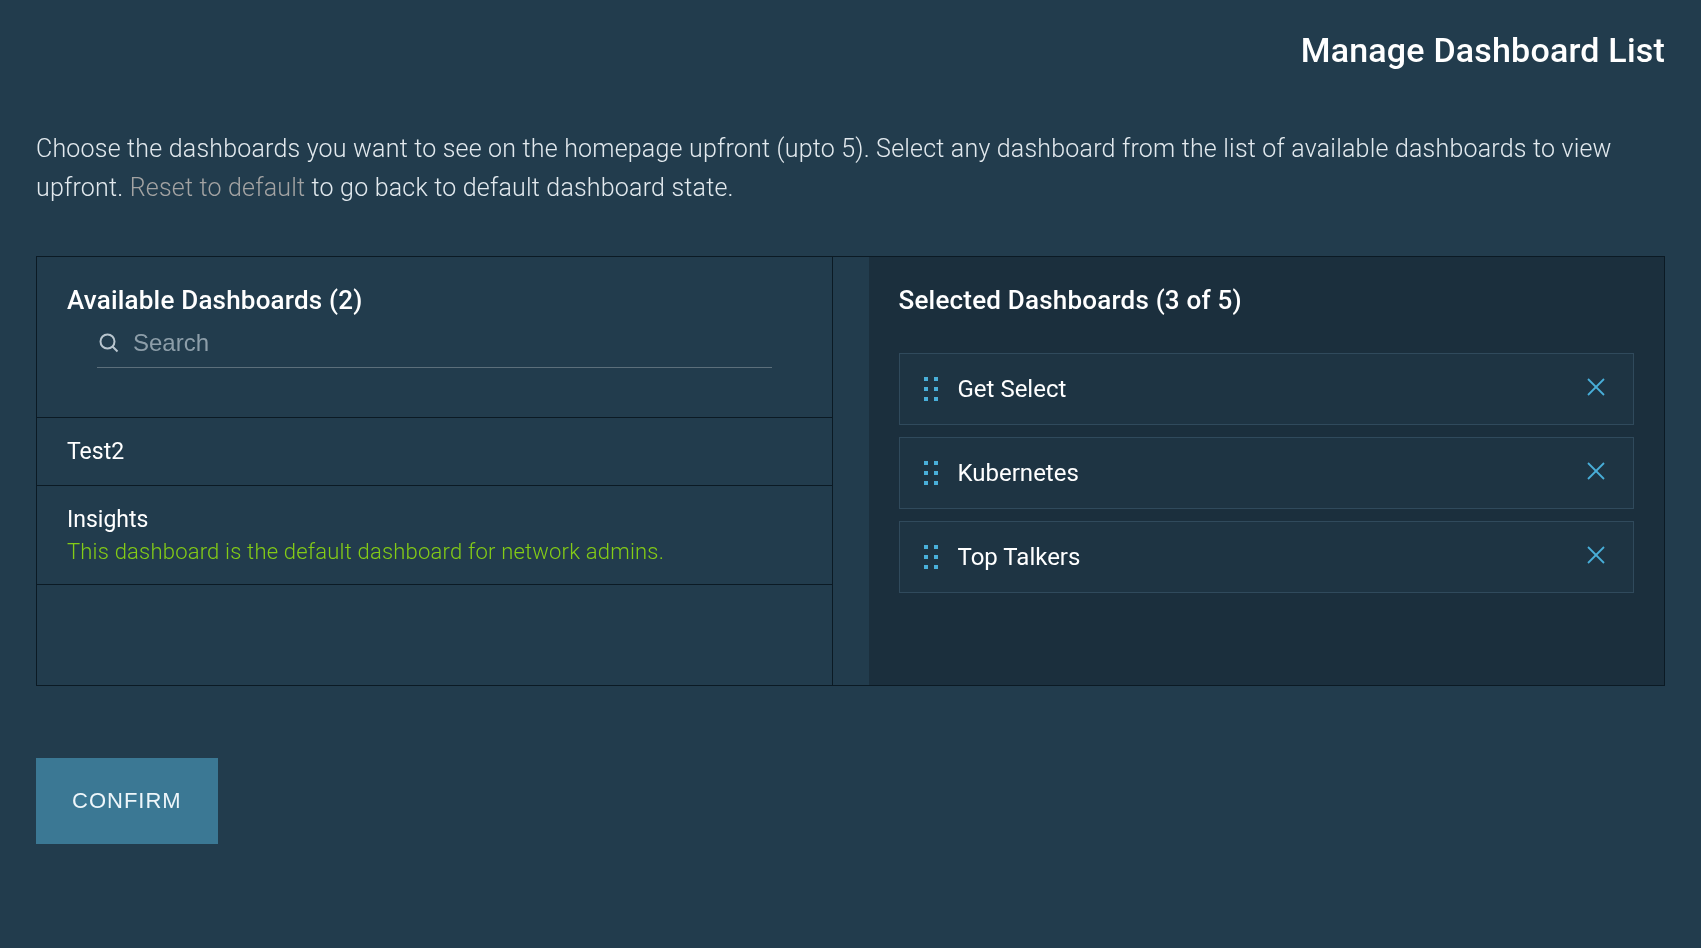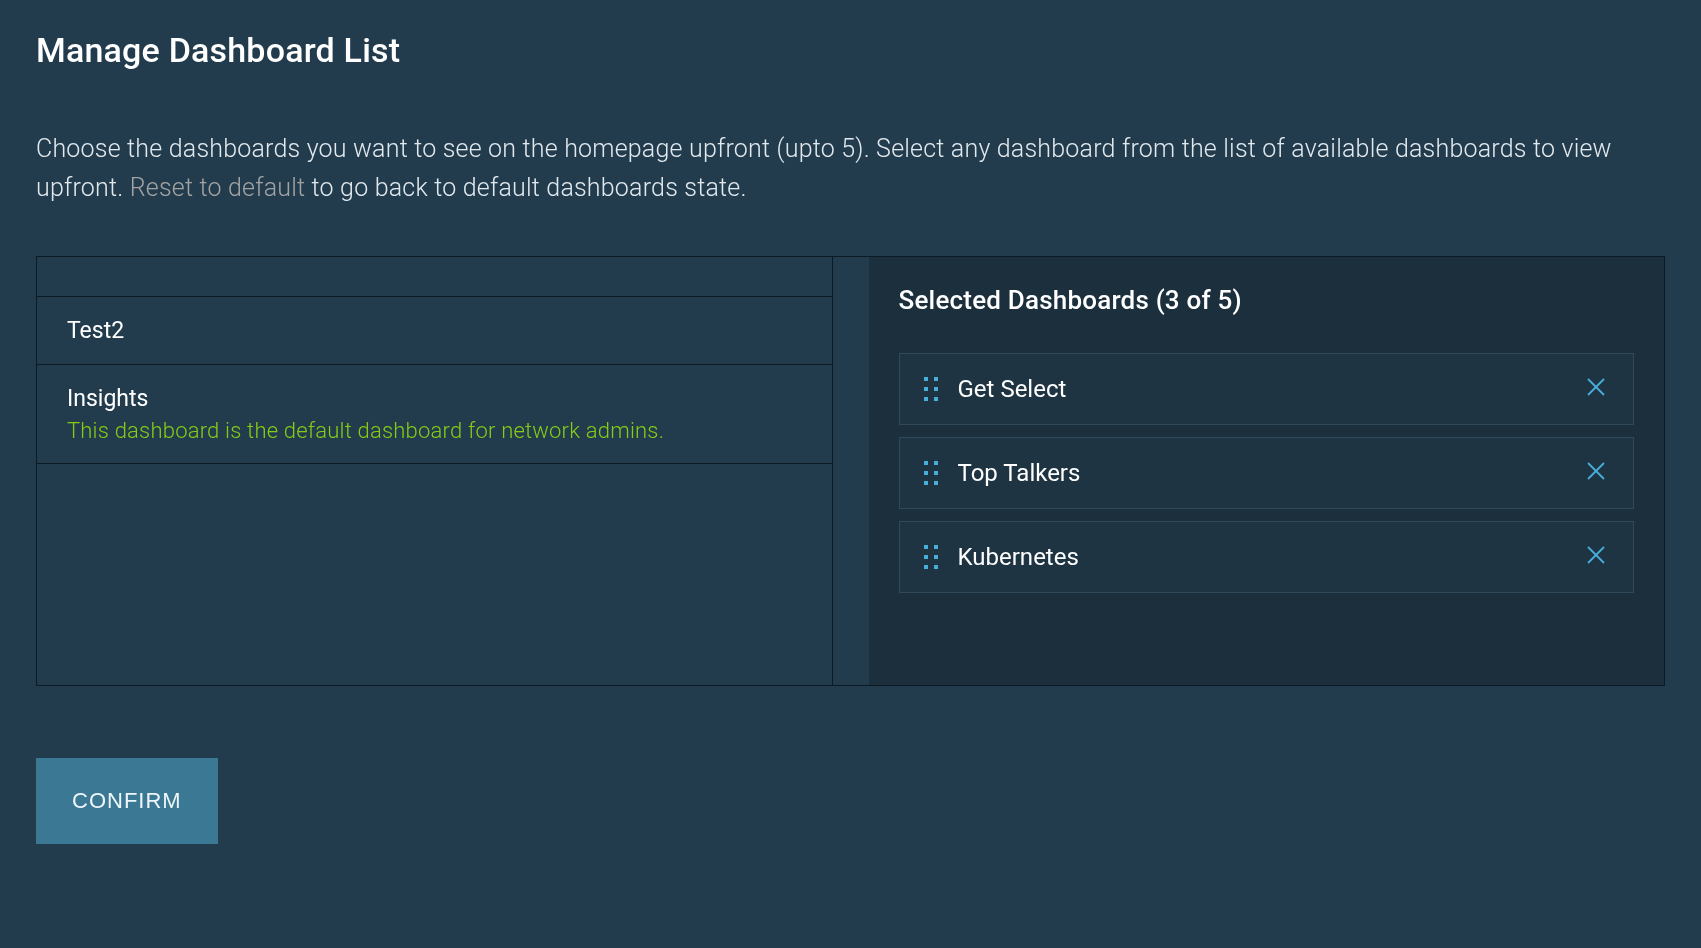--- a/index.html
+++ b/index.html
@@ -17,20 +17,21 @@
     height: 100%;
     display: flex;
     flex-direction: column;
   }
   .title {
     font-size: 34px;
     font-weight: 500;
     color: #ffffff;
     margin-bottom: 60px;
     letter-spacing: 0.2px;
+    text-align: right;
   }
   .description {
     font-size: 25px;
     font-weight: 300;
     color: #e2e9ee;
     line-height: 1.55;
     margin-bottom: 48px;
     letter-spacing: 0.2px;
   }
   .description .reset-link {
@@ -177,26 +178,38 @@
     border: 1px solid #49afd9;
   }
 </style>
 </head>
 <body>
 
 <div class="container">
   <h1 class="title">Manage Dashboard List</h1>
 
   <p class="description">
-    <span>Choose the dashboards you want to see on the homepage upfront (upto 5). Select any dashboard from the list of available dashboards to view upfront. </span><a class="reset-link">Reset to default</a><span> to go back to default dashboards state.</span>
+    <span>Choose the dashboards you want to see on the homepage upfront (upto 5). Select any dashboard from the list of available dashboards to view upfront. </span><a class="reset-link">Reset to default</a><span> to go back to default dashboard state.</span>
   </p>
 
   <div class="panel-wrap">
 
     <div class="pane pane-left">
+      <div class="pane-header">
+        <div class="pane-title">Available Dashboards (2)</div>
+        <div class="search-row">
+          <span class="search-icon">
+            <svg viewBox="0 0 24 24" width="24" height="24" fill="none" stroke="currentColor" stroke-width="2">
+              <circle cx="10.5" cy="10.5" r="7"></circle>
+              <line x1="20.5" y1="20.5" x2="15.5" y2="15.5"></line>
+            </svg>
+          </span>
+          <input class="search-input" type="text" placeholder="Search" style="">
+        </div>
+      </div>
       <div class="available-list">
         <div class="available-item">
           <div class="item-title">Test2</div>
         </div>
         <div class="available-item">
           <div class="item-title">Insights</div>
           <div class="item-desc">This dashboard is the default dashboard for network admins.</div>
         </div>
       </div>
     </div>
@@ -233,53 +246,53 @@
           <span class="drag-handle">
             <svg width="18" height="28" viewBox="0 0 18 28">
               <rect x="2" y="2" width="4" height="4" fill="currentColor"></rect>
               <rect x="12" y="2" width="4" height="4" fill="currentColor"></rect>
               <rect x="2" y="12" width="4" height="4" fill="currentColor"></rect>
               <rect x="12" y="12" width="4" height="4" fill="currentColor"></rect>
               <rect x="2" y="22" width="4" height="4" fill="currentColor"></rect>
               <rect x="12" y="22" width="4" height="4" fill="currentColor"></rect>
             </svg>
           </span>
+          <span class="selected-name">Kubernetes</span>
+          <button class="remove-btn">
+            <span>
+              <svg width="22" height="22" viewBox="0 0 22 22" stroke="currentColor" stroke-width="1.8">
+                <line x1="3" y1="3" x2="19" y2="19"></line>
+                <line x1="19" y1="3" x2="3" y2="19"></line>
+              </svg>
+            </span>
+          </button>
+        </div>
+
+        <div class="selected-item">
+          <span class="drag-handle">
+            <svg width="18" height="28" viewBox="0 0 18 28">
+              <rect x="2" y="2" width="4" height="4" fill="currentColor"></rect>
+              <rect x="12" y="2" width="4" height="4" fill="currentColor"></rect>
+              <rect x="2" y="12" width="4" height="4" fill="currentColor"></rect>
+              <rect x="12" y="12" width="4" height="4" fill="currentColor"></rect>
+              <rect x="2" y="22" width="4" height="4" fill="currentColor"></rect>
+              <rect x="12" y="22" width="4" height="4" fill="currentColor"></rect>
+            </svg>
+          </span>
           <span class="selected-name">Top Talkers</span>
           <button class="remove-btn">
             <span>
               <svg width="22" height="22" viewBox="0 0 22 22" stroke="currentColor" stroke-width="1.8">
                 <line x1="3" y1="3" x2="19" y2="19"></line>
                 <line x1="19" y1="3" x2="3" y2="19"></line>
               </svg>
             </span>
           </button>
         </div>
 
-        <div class="selected-item">
-          <span class="drag-handle">
-            <svg width="18" height="28" viewBox="0 0 18 28">
-              <rect x="2" y="2" width="4" height="4" fill="currentColor"></rect>
-              <rect x="12" y="2" width="4" height="4" fill="currentColor"></rect>
-              <rect x="2" y="12" width="4" height="4" fill="currentColor"></rect>
-              <rect x="12" y="12" width="4" height="4" fill="currentColor"></rect>
-              <rect x="2" y="22" width="4" height="4" fill="currentColor"></rect>
-              <rect x="12" y="22" width="4" height="4" fill="currentColor"></rect>
-            </svg>
-          </span>
-          <span class="selected-name">Kubernetes</span>
-          <button class="remove-btn">
-            <span>
-              <svg width="22" height="22" viewBox="0 0 22 22" stroke="currentColor" stroke-width="1.8">
-                <line x1="3" y1="3" x2="19" y2="19"></line>
-                <line x1="19" y1="3" x2="3" y2="19"></line>
-              </svg>
-            </span>
-          </button>
-        </div>
-
       </div>
     </div>
   </div>
 
   <div class="footer">
     <button class="btn btn-confirm">CONFIRM</button>
   </div>
 </div>
 
 </body></html>

